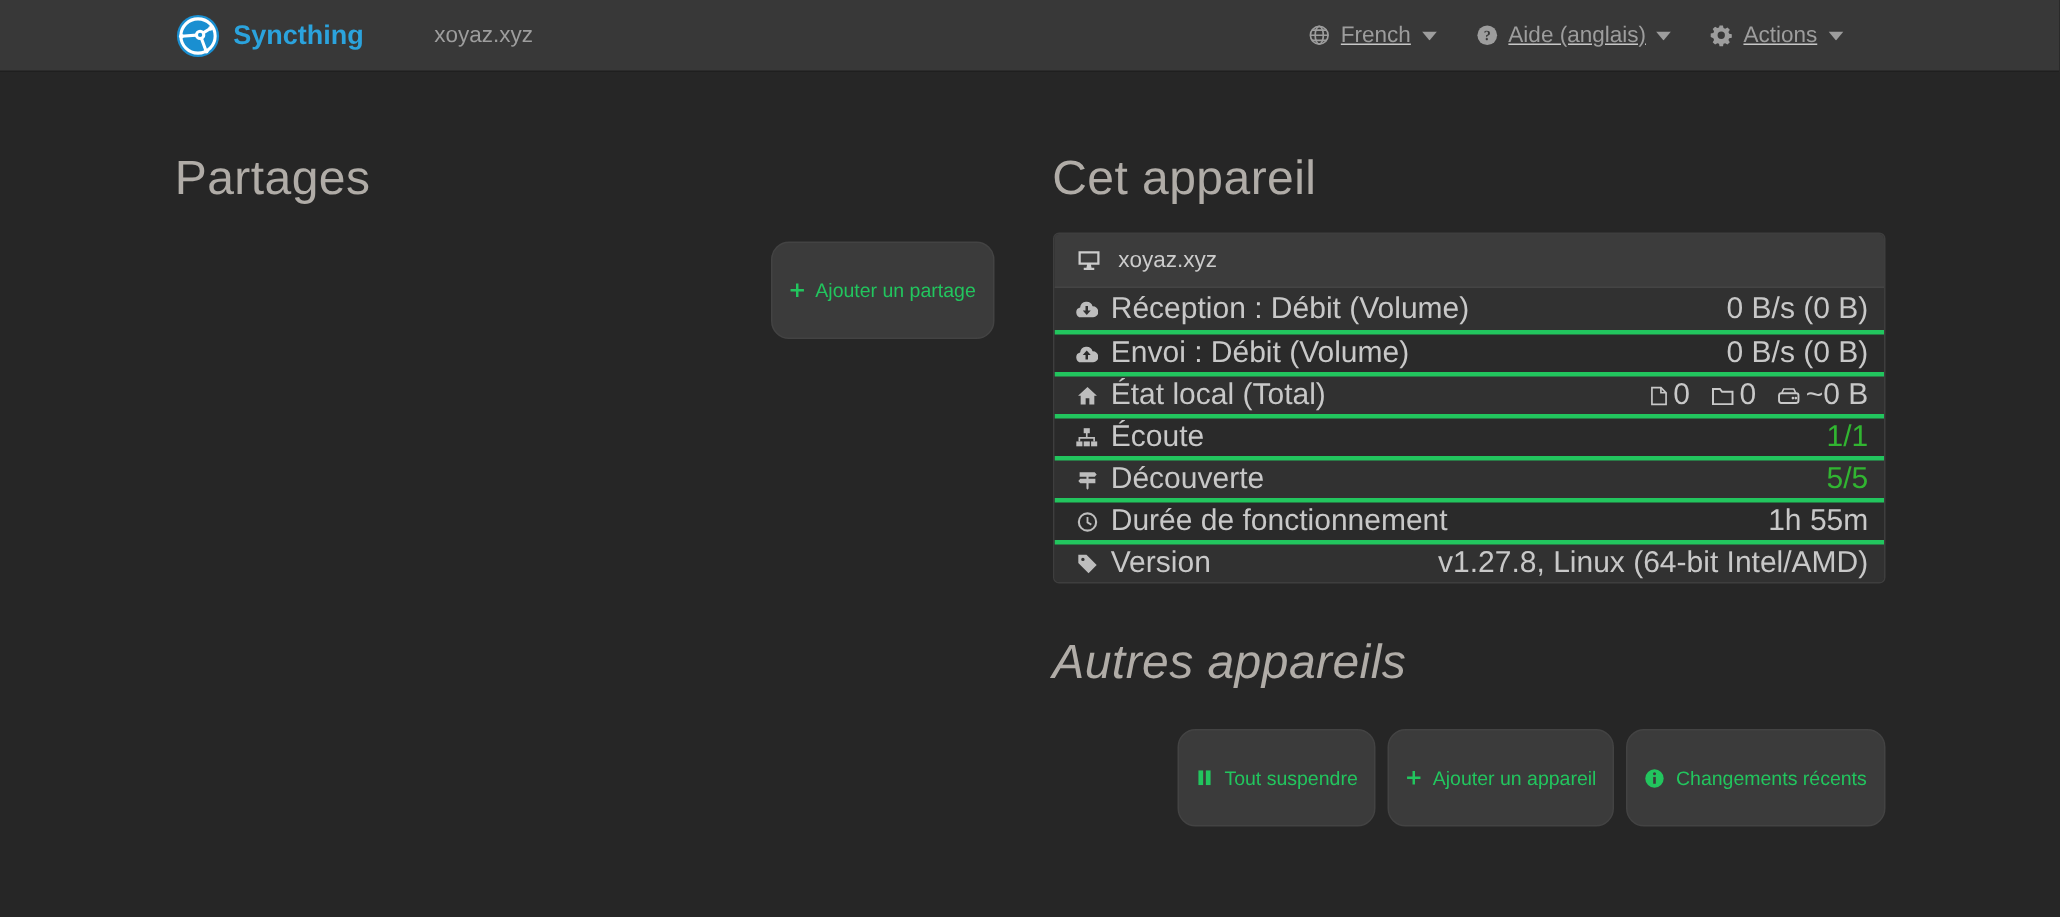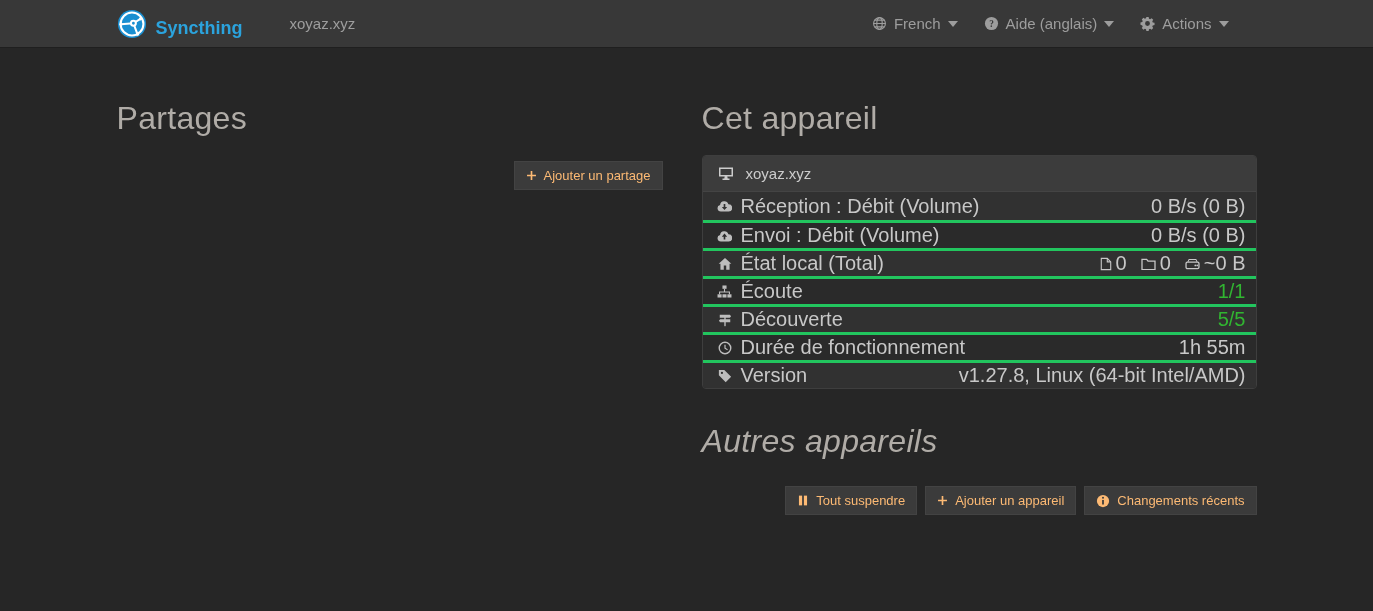--- a/index.html
+++ b/index.html
@@ -27,24 +27,24 @@
   }
   .container{width:1140px;margin:0 auto;}
 
   
   .navbar{
     height:48px;
     background:var(--navbar-bg);
     border-bottom:1px solid #1f1f1f;
   }
   .navbar .container{display:flex;align-items:center;height:100%;}
-  .brand{display:flex;align-items:flex-end;gap:9px;}
+  .brand{display:flex;align-items:center;gap:9px;}
   .brand-name{font-size:18px;font-weight:bold;color:var(--accent);}
   .device-host{margin-left:47px;font-size:15px;color:var(--text-muted);}
-  .nav-menus{margin-left:auto;display:flex;margin-right:15px;}
+  .nav-menus{margin-left:auto;display:flex;margin-right:15px;text-decoration:underline;}
   .nav-item{
     display:flex;align-items:center;gap:7px;
     padding:0 13px;font-size:15px;color:var(--text-muted);
     cursor:pointer;text-decoration:none;
   }
   .icon{display:inline-flex;align-items:center;justify-content:center;line-height:0;}
   .icon svg{display:block;}
 
   
   .main{padding-top:52px;}
@@ -53,24 +53,24 @@
     margin:0 0 18px 0;
     font-size:32px;font-weight:300;
     color:var(--heading);
     letter-spacing:.3px;
   }
 
   
   .btn{
     display:inline-flex;align-items:center;gap:7px;
     background:var(--btn-bg);
-    color:#fdba74;
+    color:#22c55e;
     border:1px solid #434343;
-    border-radius:0;
-    padding:5px 11px;
+    border-radius:12px;
+    padding:23px 11px;
     font-size:13px;
     font-family:inherit;
     cursor:pointer;
     line-height:17px;
     white-space:nowrap;
   }
   .add-folder-row{display:flex;justify-content:flex-end;margin-top:24px;padding-right:9px;}
   .actions-row{display:flex;justify-content:flex-end;gap:8px;margin-top:26px;}
 
   

